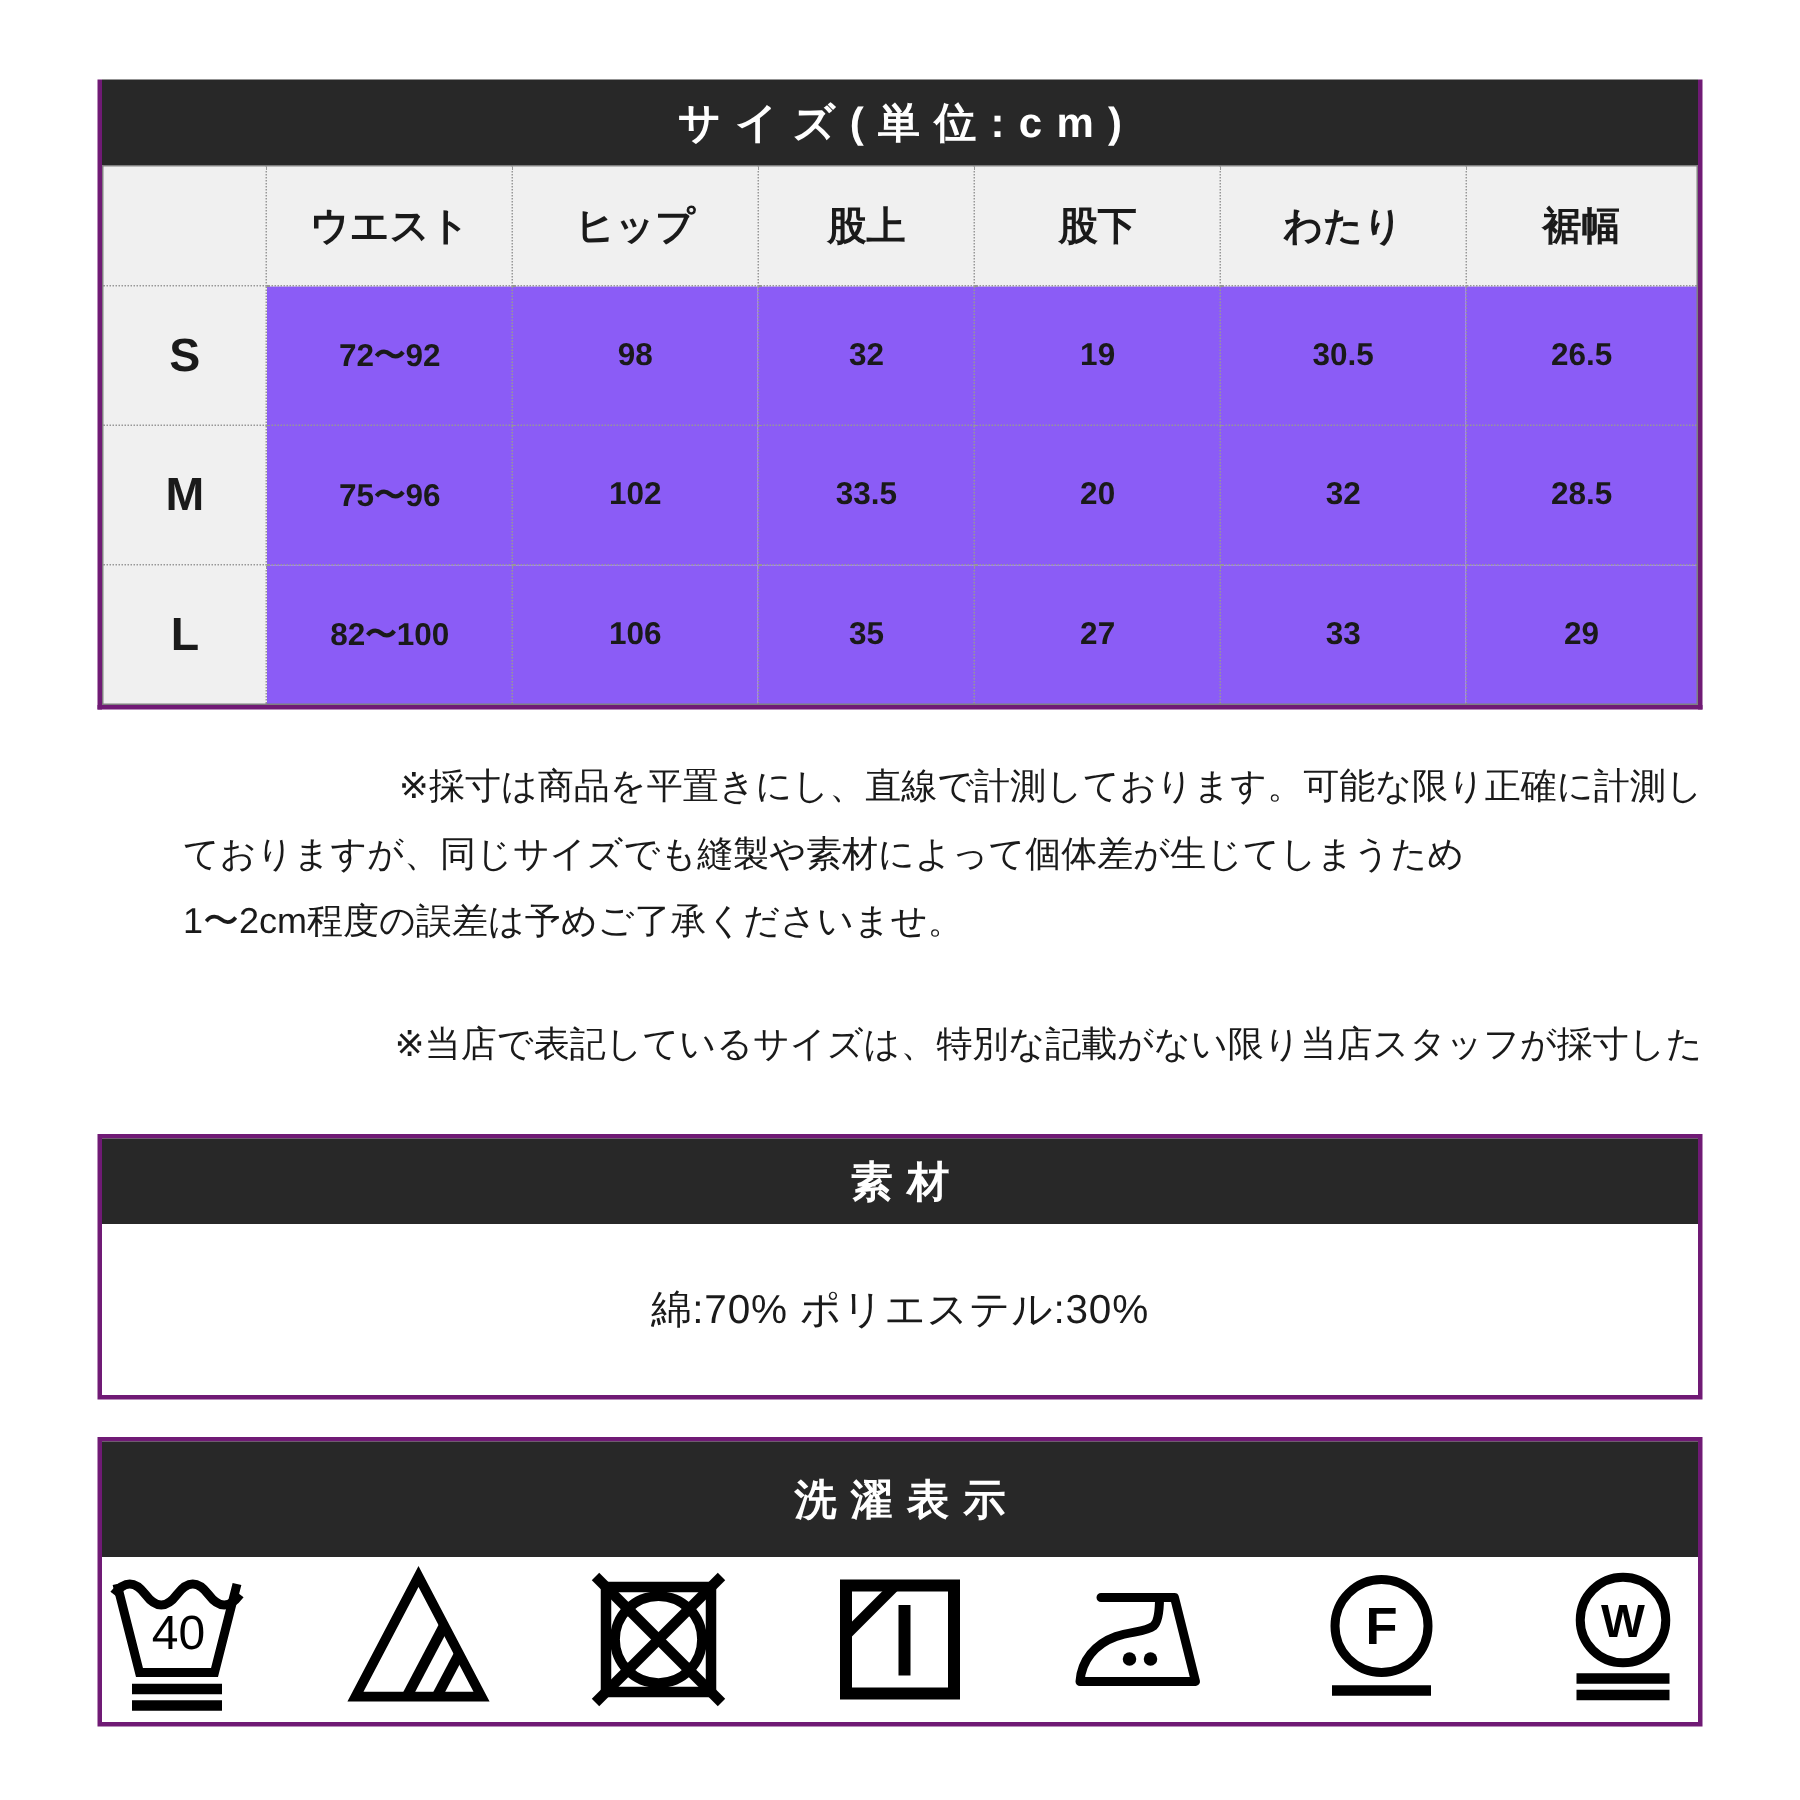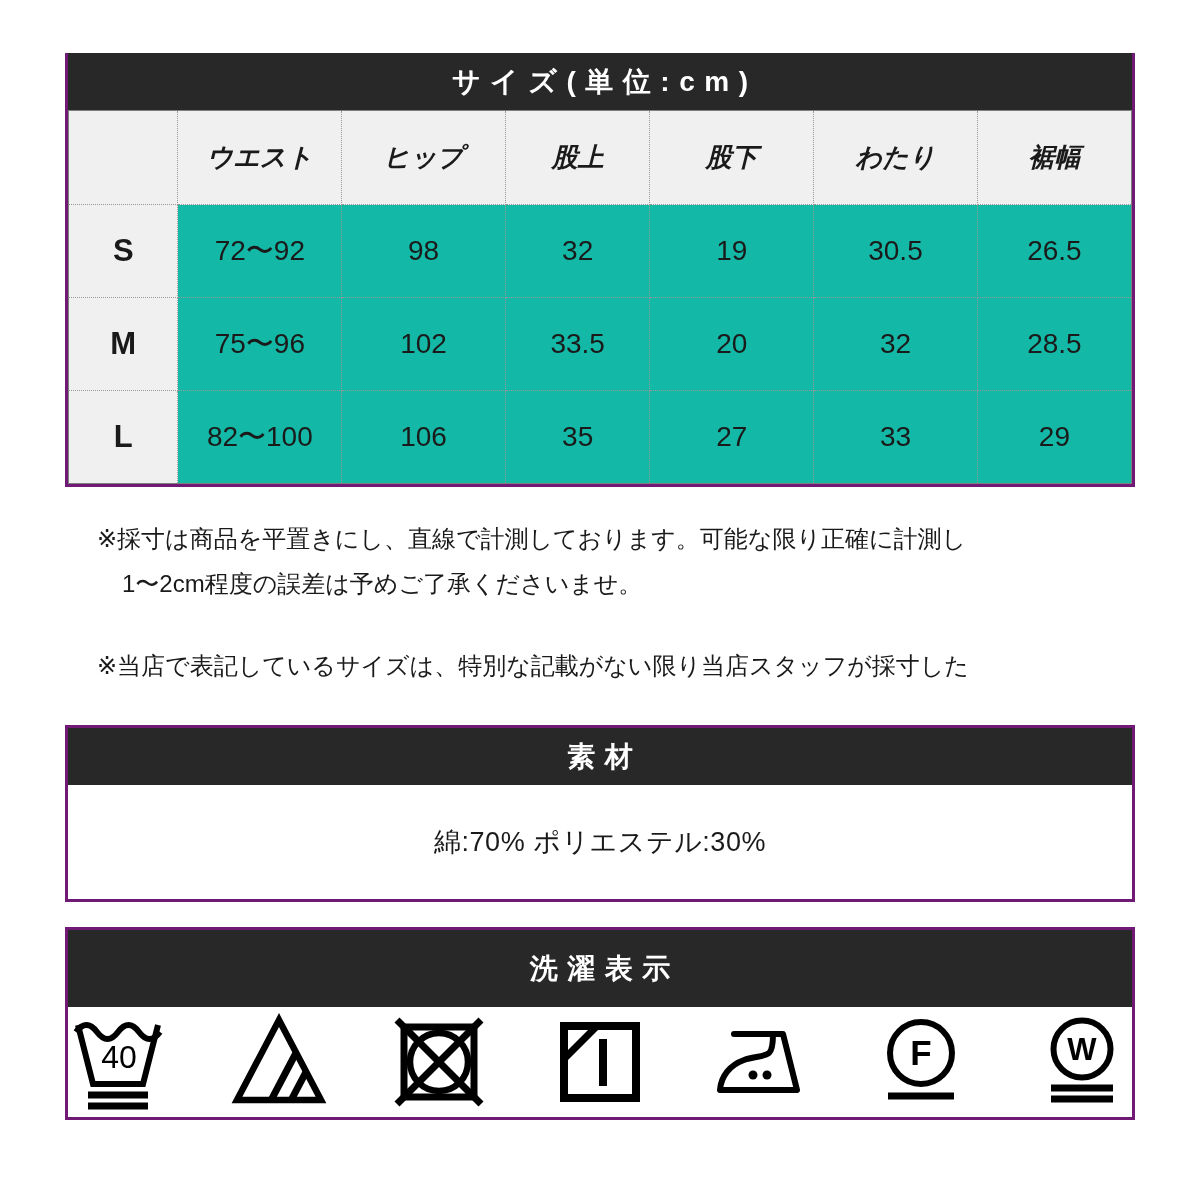--- a/index.html
+++ b/index.html
@@ -22,31 +22,31 @@
   
   .size-table{
     width:100%;border-collapse:collapse;table-layout:fixed;
     border:1px solid #7f7f7f;
   }
   .size-table th,.size-table td{
     border:1px dotted #979797;
     text-align:center;vertical-align:middle;
     padding:0;
   }
-  .size-table thead tr{height:94px;font-style:italic;}
+  .size-table thead tr{height:80px;}
   .size-table tbody tr{height:93px;}
   .size-table thead th{background:#f0f0f0;font-size:26px;font-weight:bold;}
   .size-table tbody th{background:#f0f0f0;font-size:31px;font-weight:bold;}
-  .size-table td{background:#14b8a6;font-size:28px;font-weight:normal;}
+  .size-table td{background:#8b5cf6;font-size:21px;font-weight:bold;}
 
   
   .notes{margin:29px 0 0 32px;}
   .note{margin-bottom:37px;}
   .note-line{font-size:24px;line-height:45px;padding-left:25px;white-space:nowrap;}
-  .note-line.first{padding-left:0;}
+  .note-line.first{padding-left:0;text-align:right;}
 
   
   .panel{border:3px solid #701a75;margin-top:16px;}
   .panel .panel-body{
     background:#ffffff;height:114px;
     display:flex;align-items:center;justify-content:center;
   }
   .panel.size-panel{margin-top:0;border-top:none;}
   .material-text{font-size:27px;letter-spacing:0.02em;}
 
@@ -112,20 +112,21 @@
           <td>33</td>
           <td>29</td>
         </tr>
       </tbody>
     </table>
   </section>
 
   <div class="notes">
     <div class="note">
       <div class="note-line first">※採寸は商品を平置きにし、直線で計測しております。可能な限り正確に計測し</div>
+      <div class="note-line">ておりますが、同じサイズでも縫製や素材によって個体差が生じてしまうため</div>
       <div class="note-line">1〜2cm程度の誤差は予めご了承くださいませ。</div>
     </div>
     <div class="note">
       <div class="note-line first">※当店で表記しているサイズは、特別な記載がない限り当店スタッフが採寸した</div>
     </div>
   </div>
 
   <section class="panel">
     <div class="bar">素材</div>
     <div class="panel-body">

